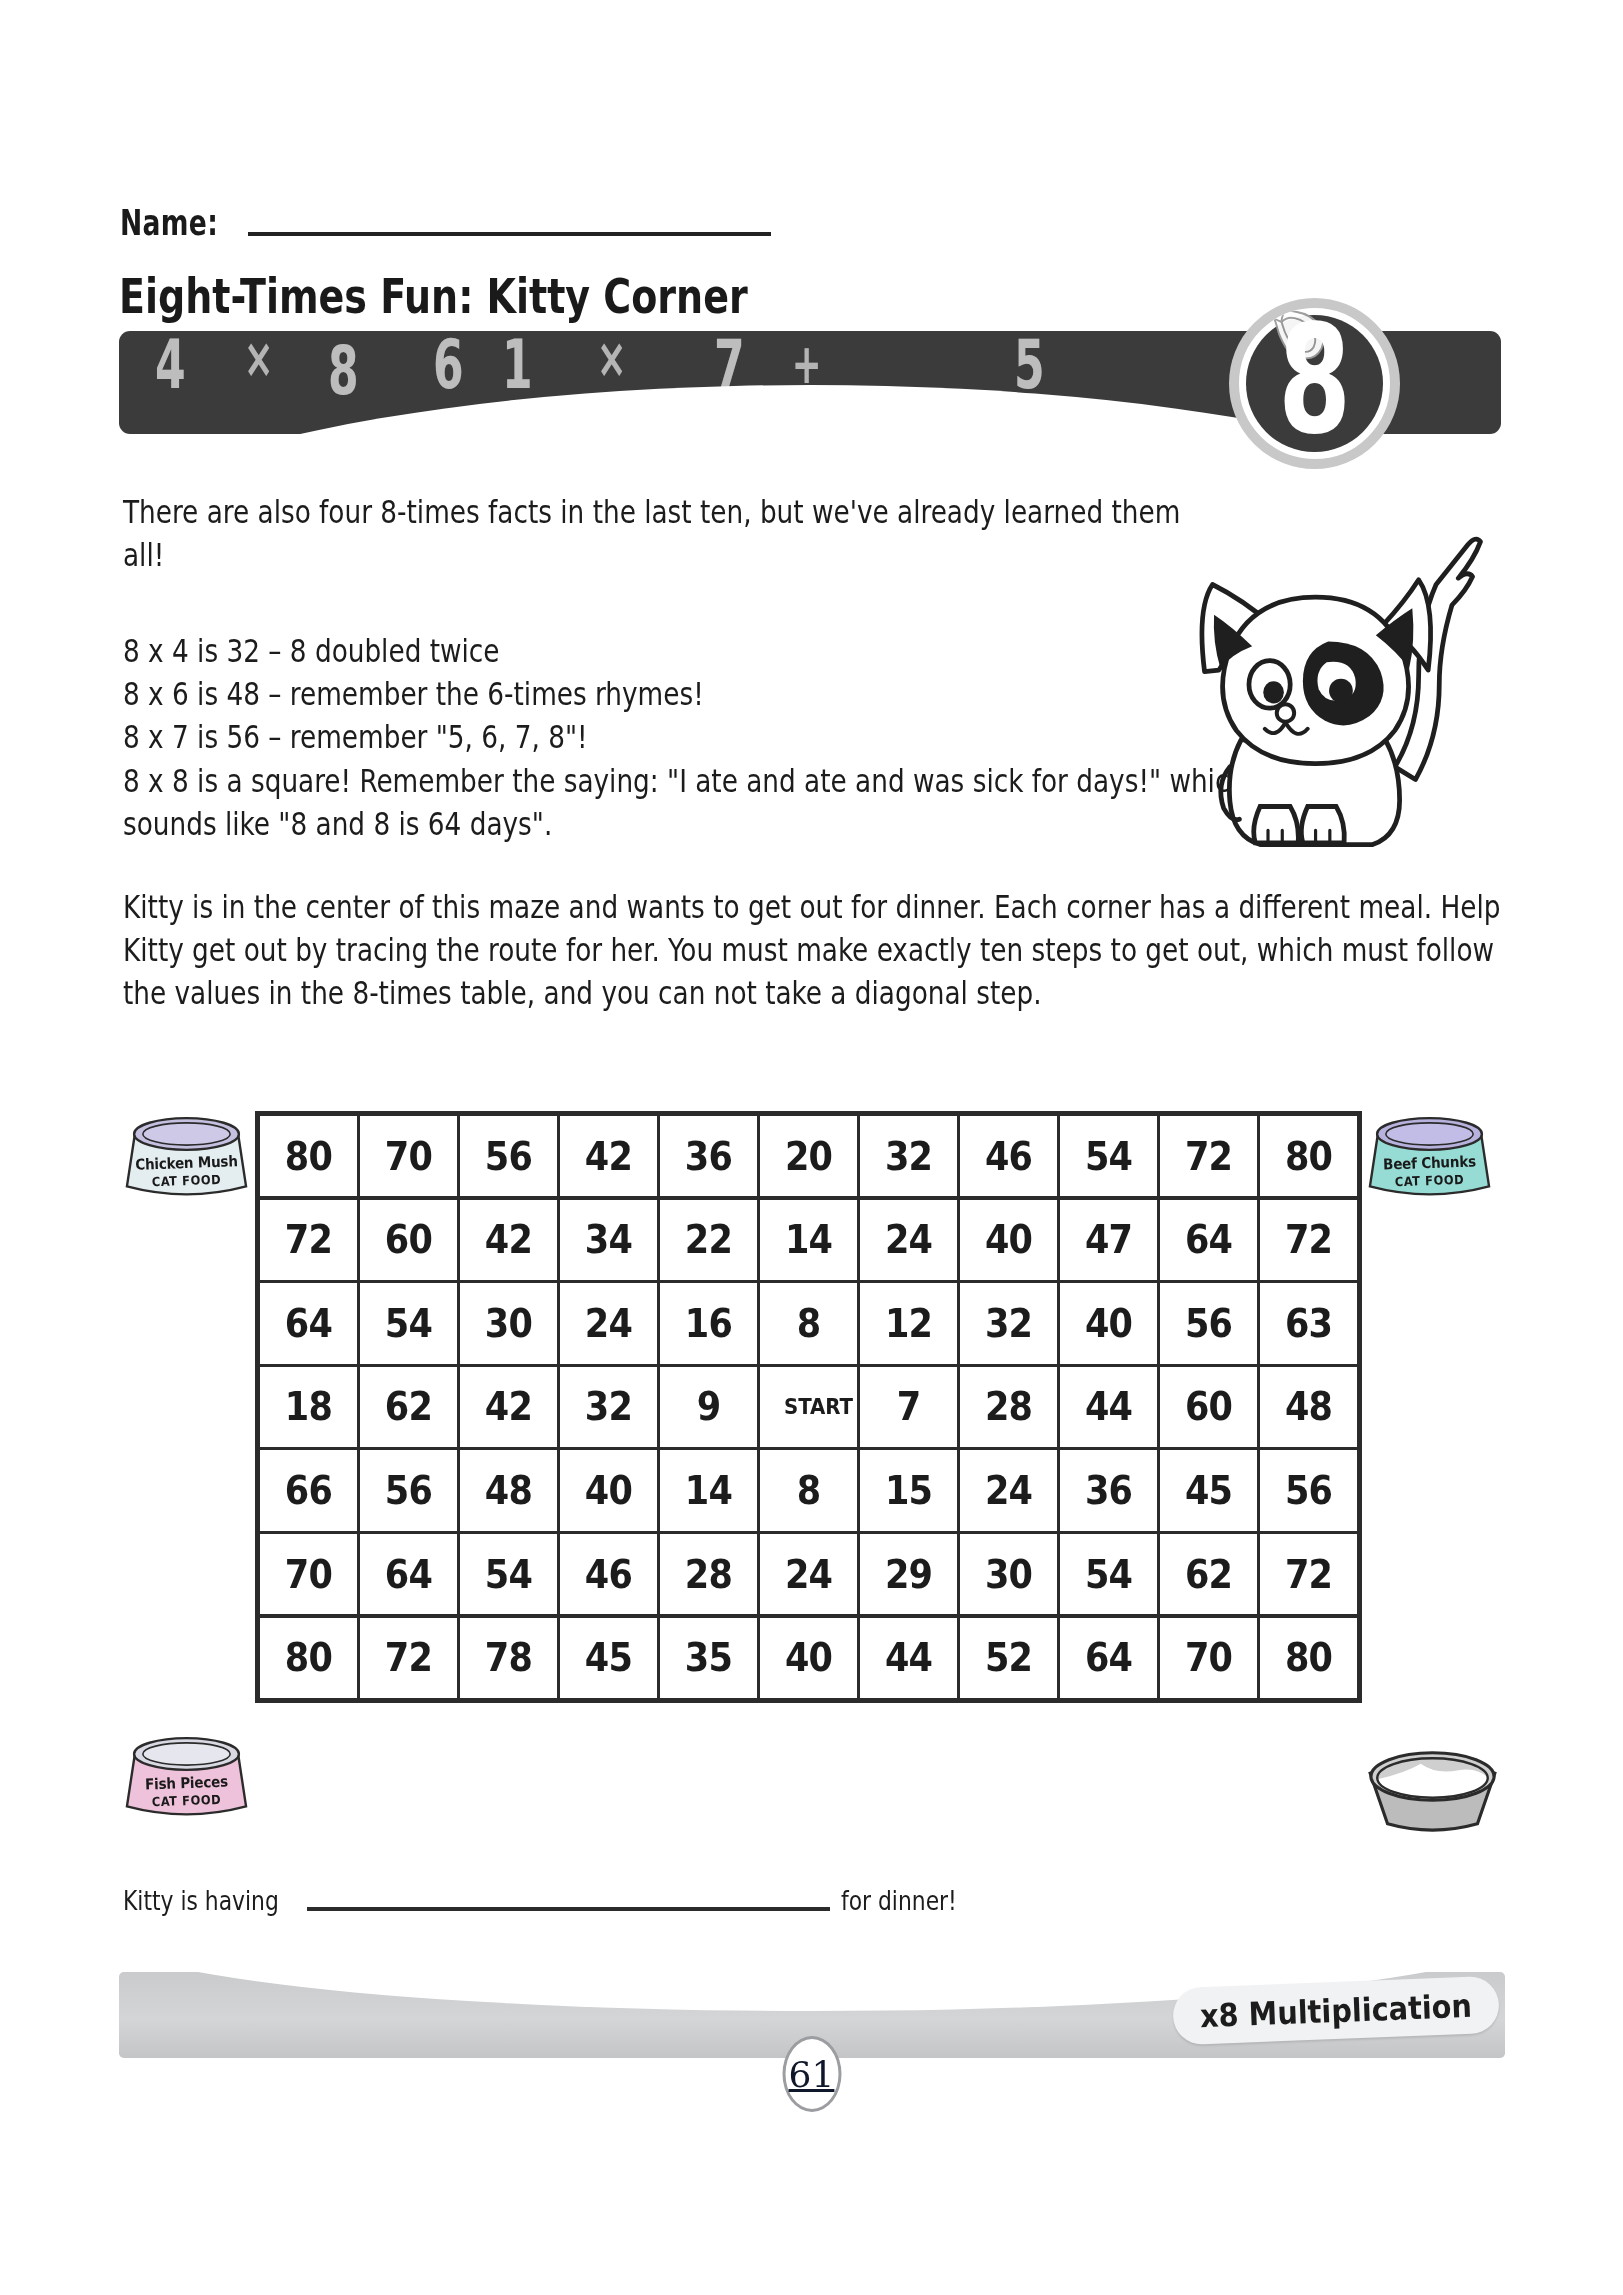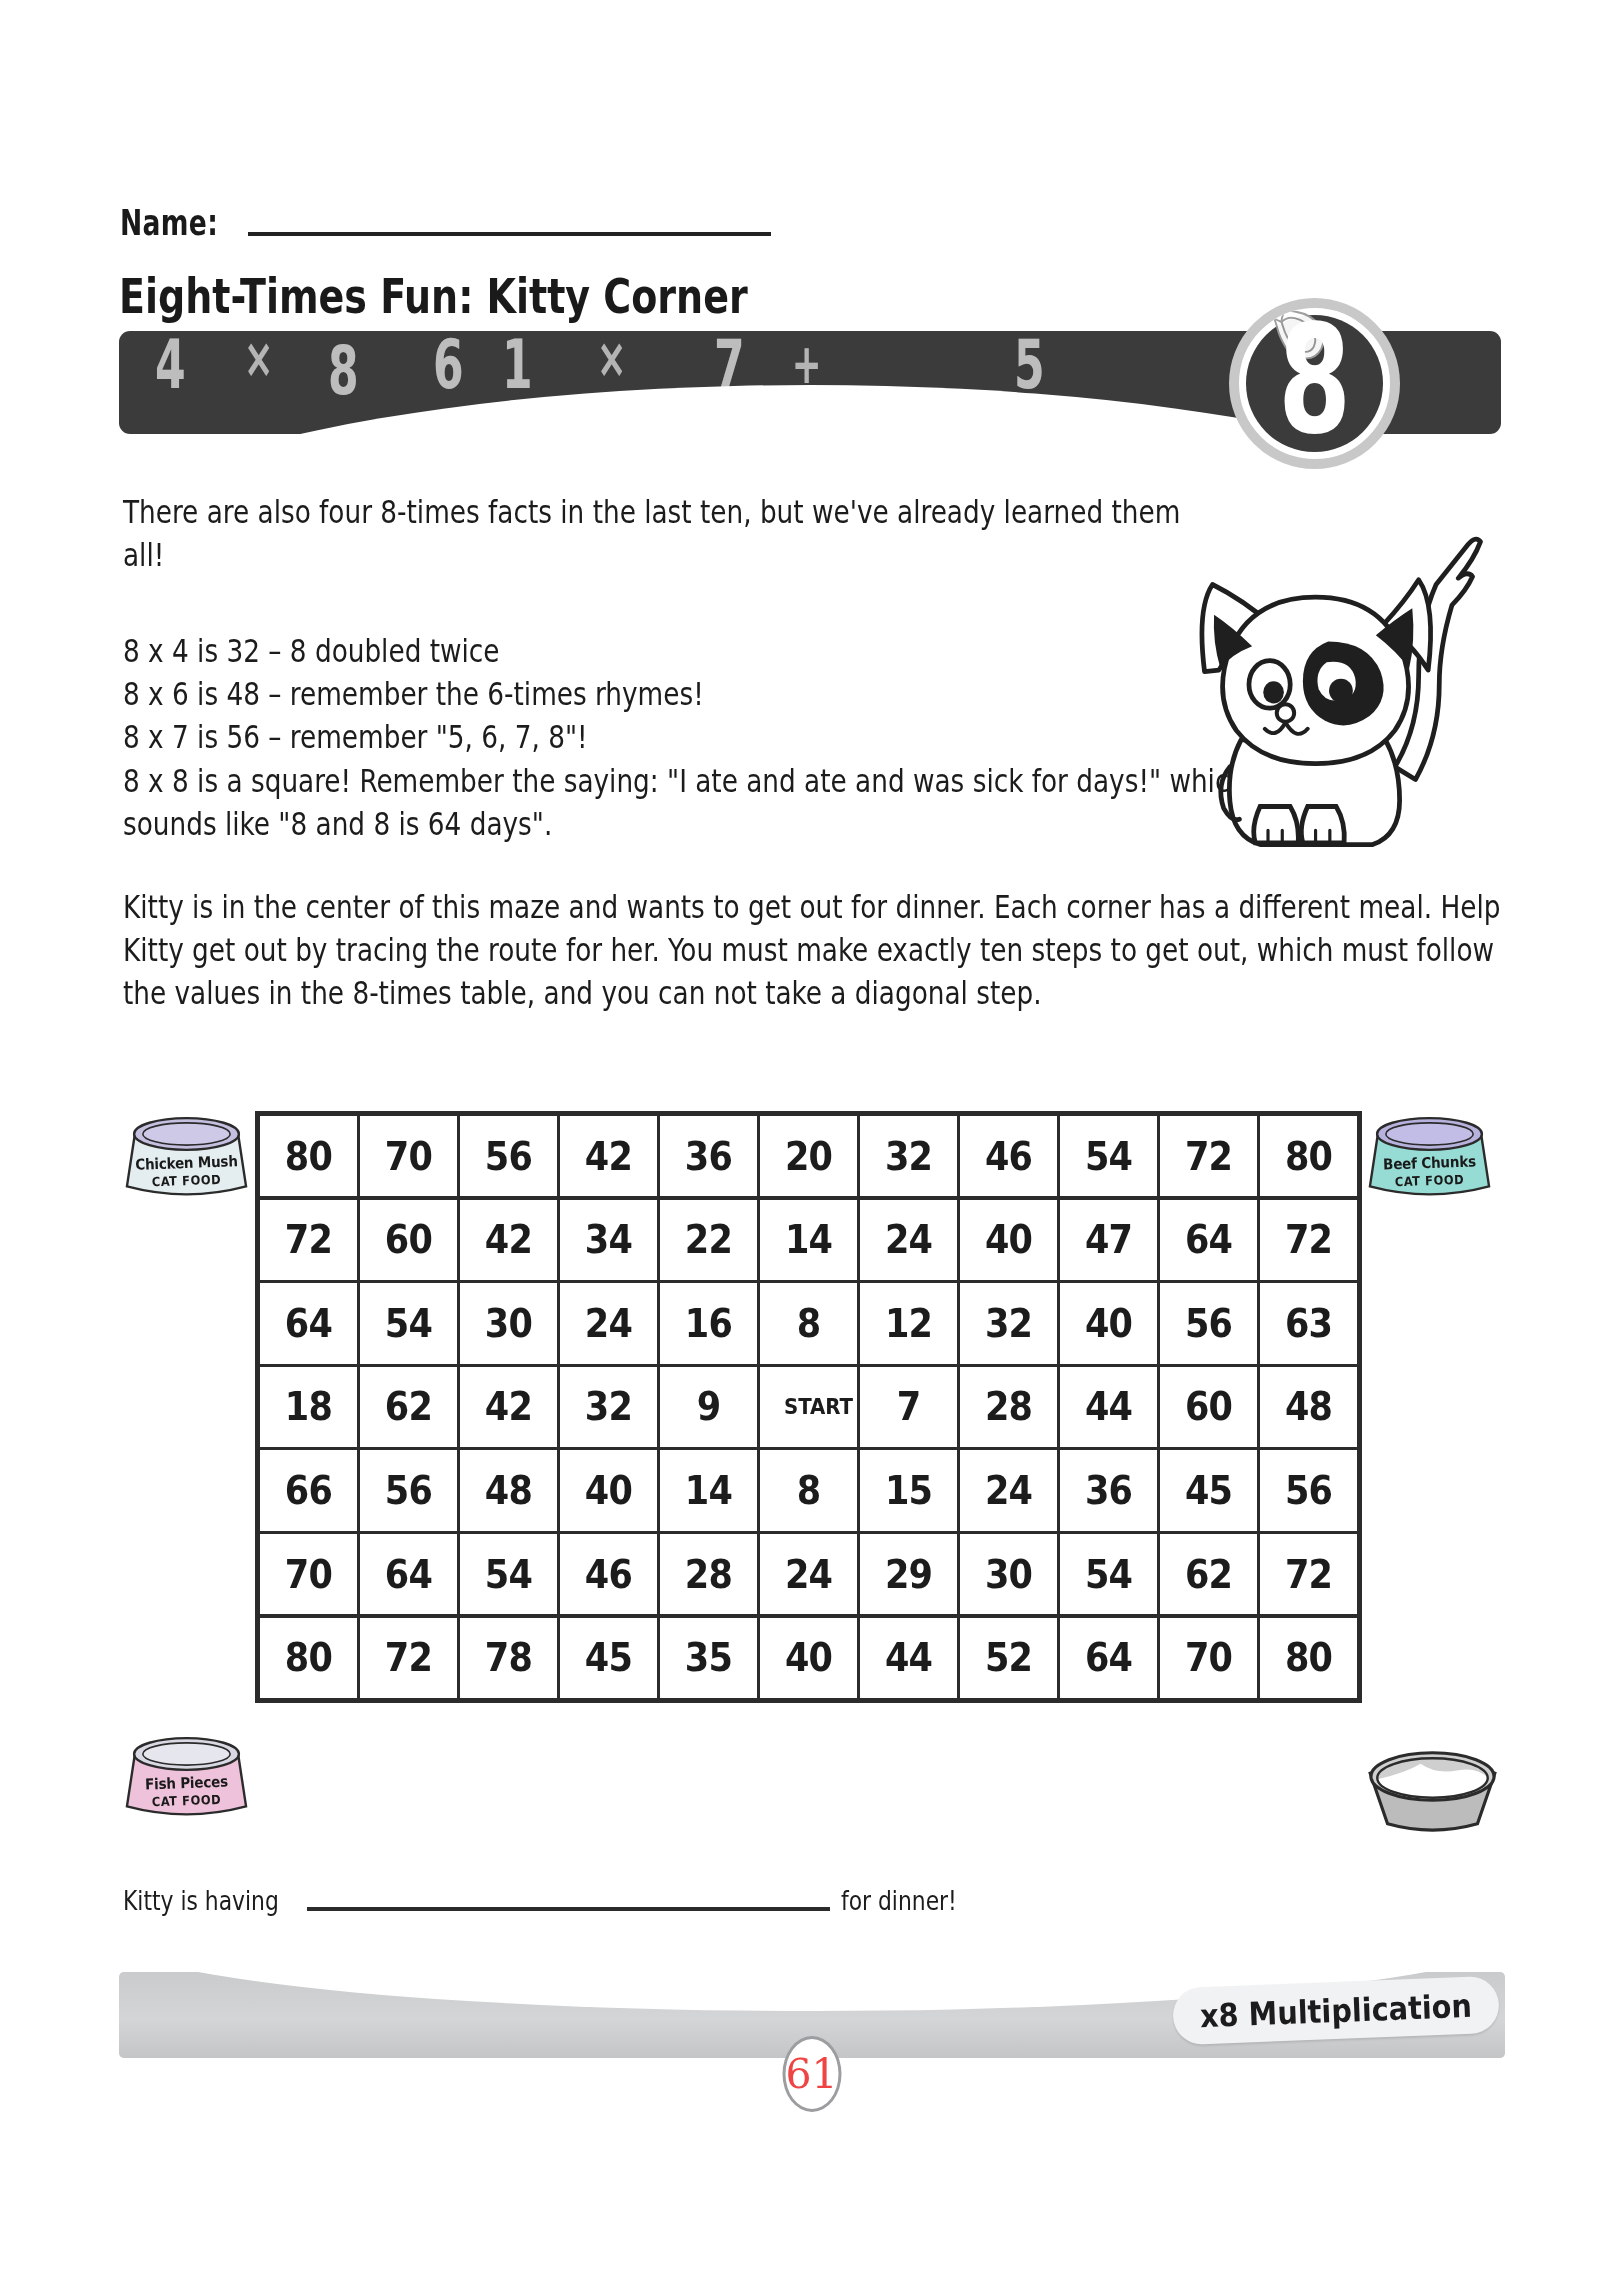--- a/index.html
+++ b/index.html
@@ -259,22 +259,23 @@
   .page-circle {
     position: absolute;
     left: 50%; top: 2036px;
     transform: translateX(-50%);
     width: 59px; height: 76px;
     border: 3.2px solid #9b9da0;
     border-radius: 50%;
     background: #ffffff;
     display: flex; align-items: center; justify-content: center;
     font-family: "DejaVu Serif", serif;
-    font-size: 41px;
-    color: #ef4444;
+    font-size: 36px;
+    color: #0f172a;
+    text-decoration: underline;
   }
 
   .footer-text {
     position: absolute;
     top: 2075px;
     font-family: "DejaVu Serif", serif;
     font-weight: 700;
     font-size: 24px;
     color: #1a1a1a;
     white-space: nowrap;

